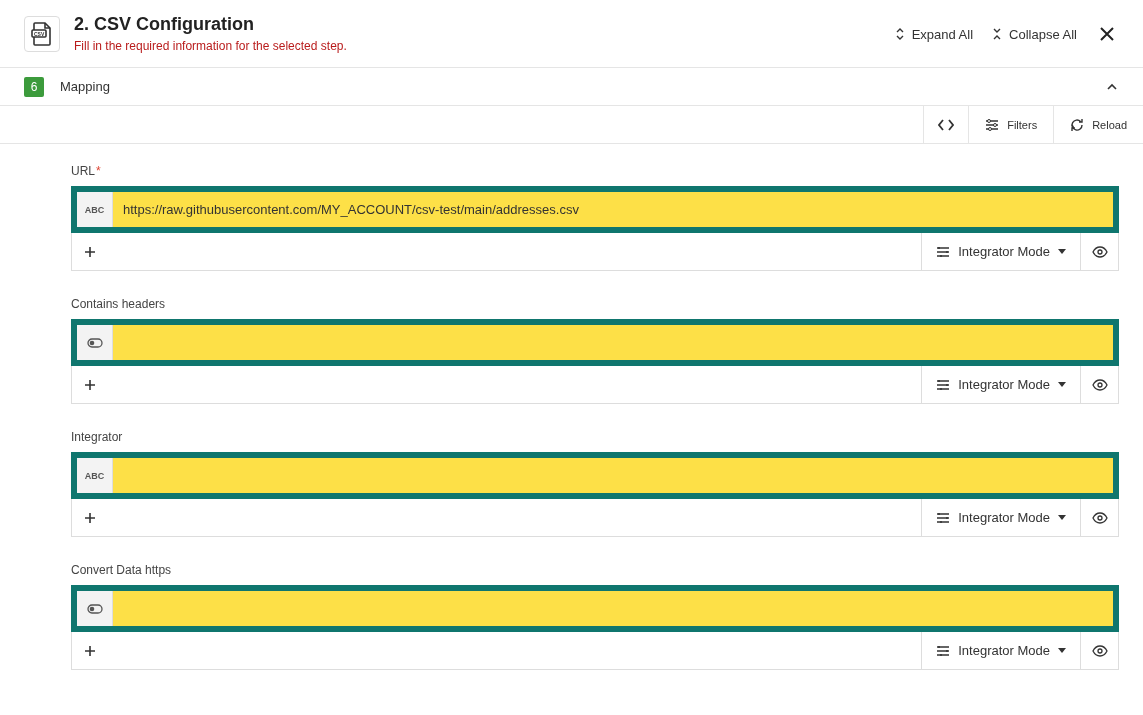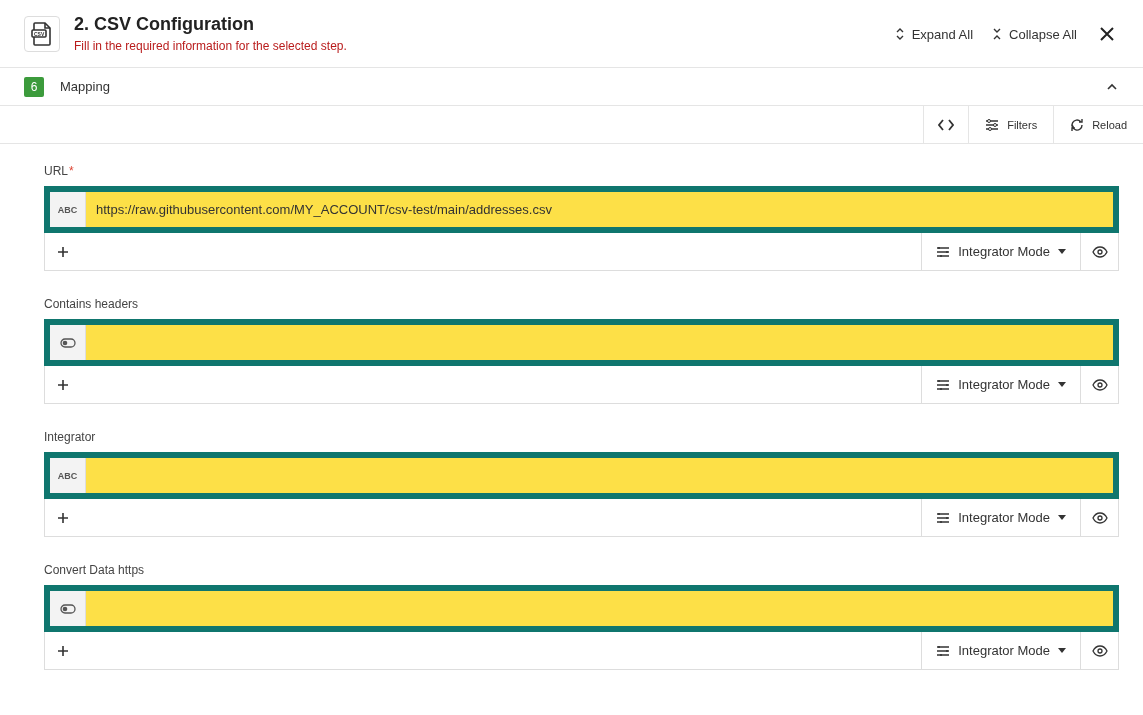--- a/index.html
+++ b/index.html
@@ -34,21 +34,21 @@
     .toolbar {
       display: flex; justify-content: flex-end; align-items: stretch;
       border-bottom: 1px solid #e5e5e5; height: 38px;
     }
     .toolbar-item {
       display: flex; align-items: center; gap: 8px; padding: 0 16px;
       border-left: 1px solid #e5e5e5; font-size: 11px; cursor: pointer;
     }
     .toolbar-icon-only { padding: 0 14px; }
 
-    .form-area { padding: 20px 24px 10px 44px; }
+    .form-area { padding: 20px 24px 10px 71px; }
     .field { margin-bottom: 26px; }
     .field-label { font-size: 12px; color: #444; margin-bottom: 8px; display: block; }
     .required { color: #d43; margin-left: 1px; }
 
     .input-row {
       display: flex; border: 6px solid #0f766e; background: #fde047;
     }
     .type-badge {
       min-width: 36px; background: #f3f3f3; border-right: 1px solid #ddd;
       display: flex; align-items: center; justify-content: center;

